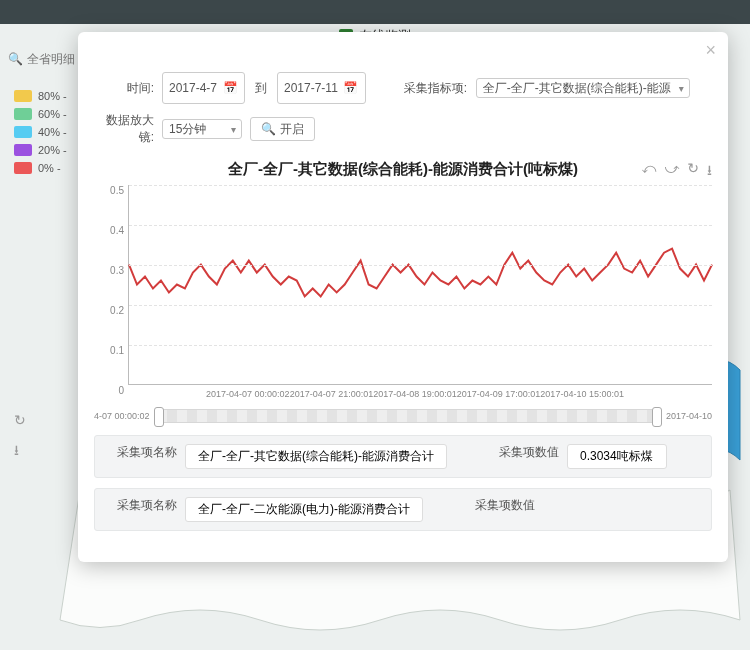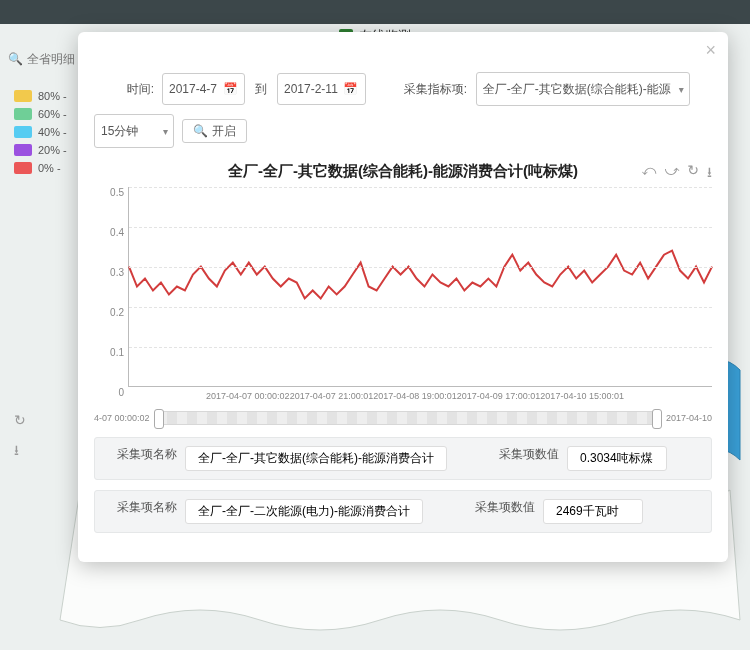--- a/index.html
+++ b/index.html
@@ -34,21 +34,21 @@
   .modal { position: absolute; top: 32px; left: 78px; width: 650px; height: 530px; background: #fff; border-radius: 6px; box-shadow: 0 4px 22px rgba(0,0,0,0.25); padding: 14px 16px 10px 16px; display: flex; flex-direction: column; }
   .modal .close { position: absolute; top: 8px; right: 12px; color: #bbb; font-size: 18px; cursor: pointer; }
 
   .controls { display: flex; flex-direction: column; gap: 8px; font-size: 12px; color: #555; margin-top: 26px; }
   .crow { display: flex; align-items: center; gap: 8px; flex-wrap: wrap; }
   .lbl { width: 60px; text-align: right; }
   .date-input { display: inline-flex; align-items: center; border: 1px solid #ccc; border-radius: 3px; height: 32px; padding: 0 6px; gap: 6px; background: #fff; }
   .date-input span.val { font-size: 12px; }
   .cal-icon { color: #888; }
   .to { margin: 0 2px; }
-  .selectish { border: 1px solid #ccc; border-radius: 3px; height: 34px; padding: 0 18px 0 6px; background: #fff; position: relative; display: inline-flex; align-items: center; font-size: 12px; min-width: 80px; }
+  .selectish { border: 1px solid #ccc; border-radius: 3px; height: 20px; padding: 0 18px 0 6px; background: #fff; position: relative; display: inline-flex; align-items: center; font-size: 12px; min-width: 80px; }
   .selectish::after { content: "▾"; position: absolute; right: 5px; color: #888; font-size: 10px; }
   .btn { display: inline-flex; align-items: center; gap: 4px; height: 24px; padding: 0 10px; border: 1px solid #ccc; border-radius: 3px; background: #fff; font-size: 12px; cursor: pointer; }
   .rlabel { margin-left: 30px; width: 64px; }
   .wide-select { min-width: 200px; }
 
   .chart-title-row { display: flex; align-items: center; justify-content: center; margin-top: 14px; position: relative; }
   .chart-title { font-size: 15px; font-weight: 600; color: #222; text-align: center; }
   .chart-tools { position: absolute; right: 0; top: 0; display: flex; gap: 8px; color: #999; font-size: 14px; }
   .chart-tools span { cursor: pointer; }
 
@@ -129,29 +129,30 @@
 
   <div class="controls">
     <div class="crow">
       <span class="lbl">时间:</span>
       <span class="date-input">
         <span class="val">2017-4-7</span>
         <span class="cal-icon">📅</span>
       </span>
       <span class="to">到</span>
       <span class="date-input">
-        <span class="val">2017-2-11</span>
+        <span class="val">2017-7-11</span>
         <span class="cal-icon">📅</span>
       </span>
       <span class="rlabel">采集指标项:</span>
       <span class="selectish wide-select">
         <span>全厂-全厂-其它数据(综合能耗)-能源</span>
       </span>
     </div>
     <div class="crow">
+      <span class="lbl">数据放大镜:</span>
       <span class="selectish">
         <span>15分钟</span>
       </span>
       <span class="btn">
         <span>🔍</span>
         <span>开启</span>
       </span>
     </div>
   </div>
 
@@ -208,16 +209,15 @@
         <span class="mval">全厂-全厂-其它数据(综合能耗)-能源消费合计</span>
         <span class="spacer"></span>
         <span class="mlbl">采集项数值</span>
         <span class="mval short">0.3034吨标煤</span>
       </div>
       <div class="mrow">
         <span class="mlbl">采集项名称</span>
         <span class="mval">全厂-全厂-二次能源(电力)-能源消费合计</span>
         <span class="spacer"></span>
         <span class="mlbl">采集项数值</span>
-        <span class="mval short">2469千瓦时</span>
       </div>
     </div>
 </div>
 
 </body></html>

